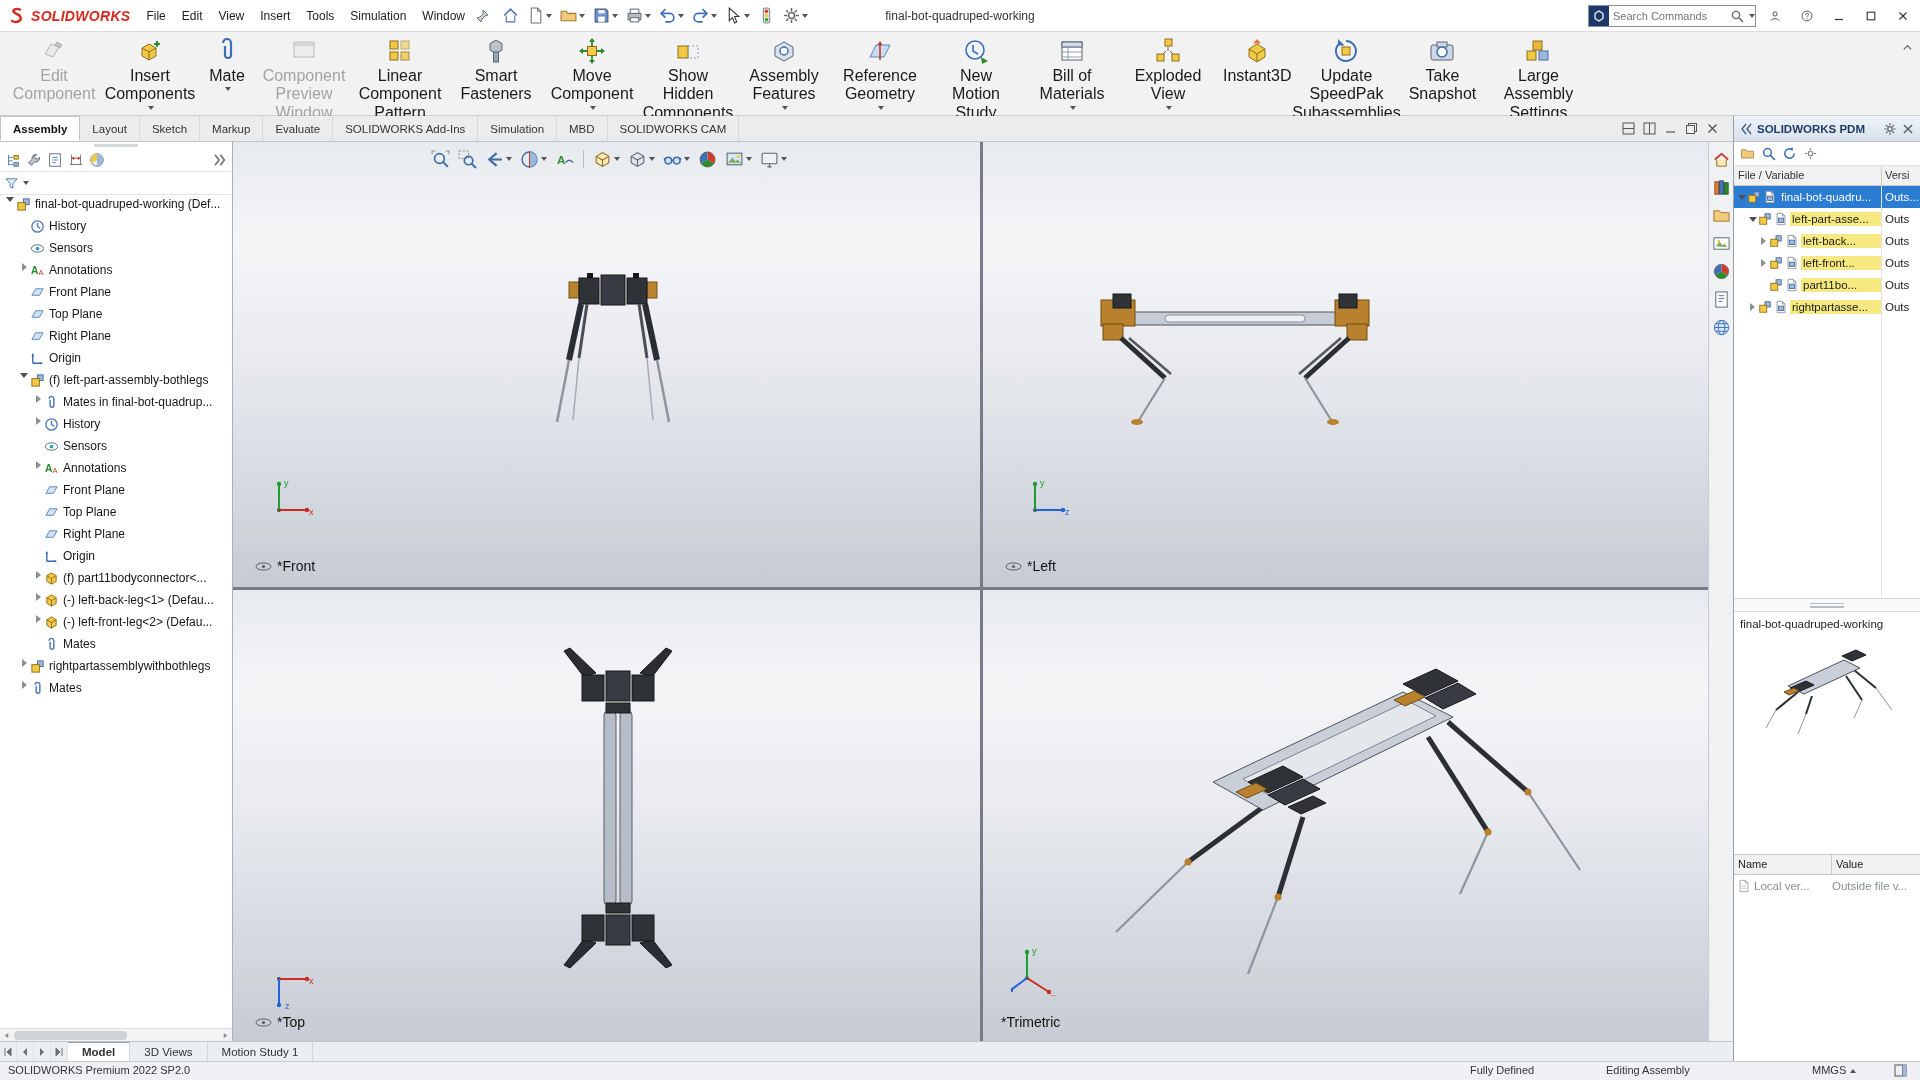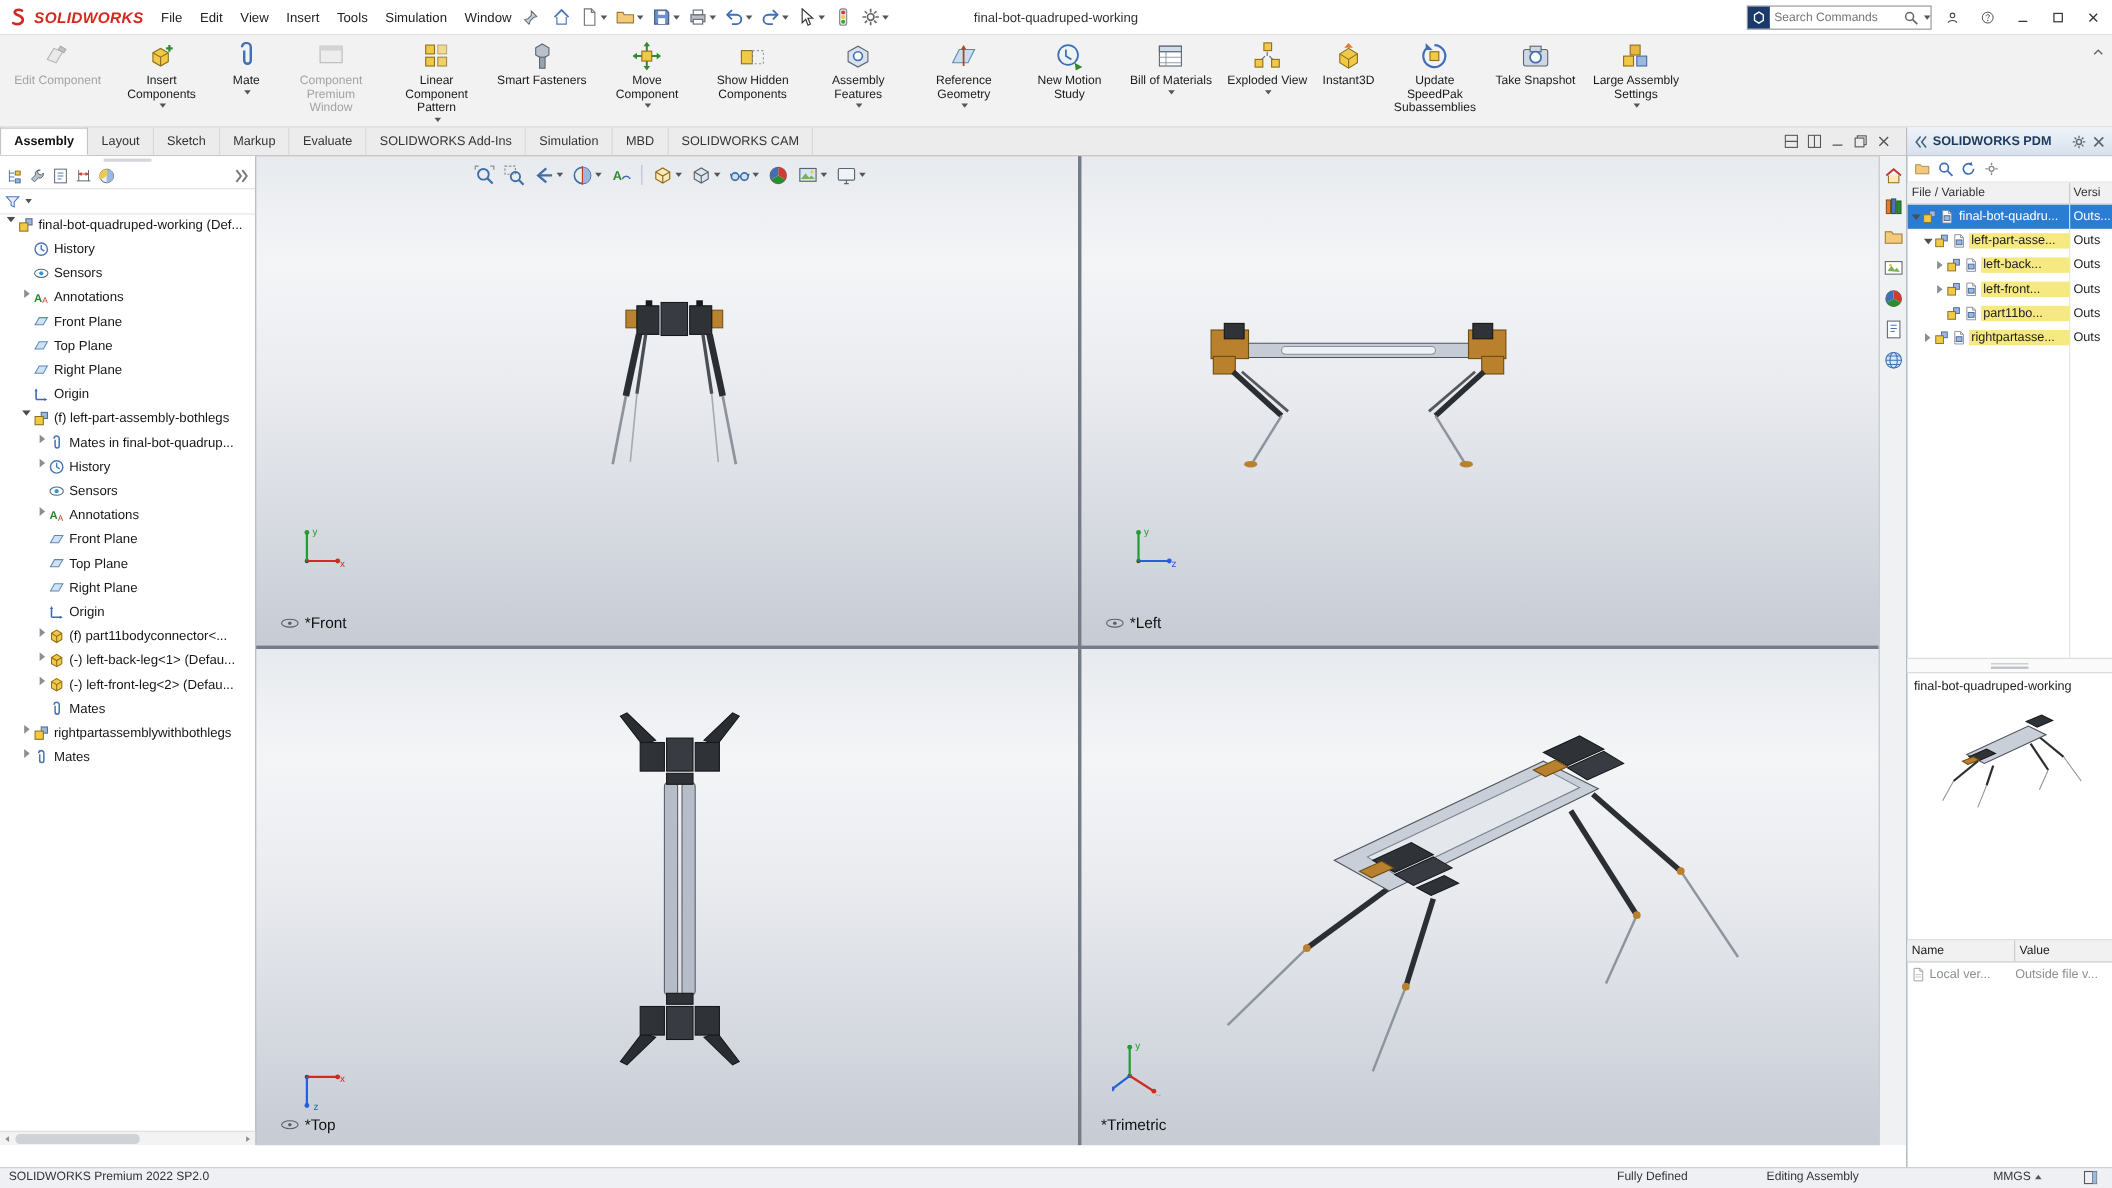--- a/index.html
+++ b/index.html
@@ -28,21 +28,21 @@
   .s-scope svg{width:14px;height:14px;}
   .searchbox input{border:none;outline:none;flex:1;font-size:11px;padding:0 4px;color:#444;min-width:0;}
   .searchbox .icon{width:14px;height:14px;margin-right:3px;}
   .winbtn{width:26px;height:24px;display:flex;align-items:center;justify-content:center;}
   .winbtn svg{width:12px;height:12px;}
 
   
   #ribbon{position:absolute;left:0;top:32px;width:1920px;height:84px;background:#f2f2f2;border-bottom:1px solid #cfcfcf;display:flex;align-items:stretch;padding:2px 4px 0 6px;}
   .rb{display:flex;flex-direction:column;align-items:center;justify-content:flex-start;padding:4px 7px 2px;min-width:58px;max-width:96px;text-align:center;}
   .rb .icon{width:26px;height:26px;margin-bottom:3px;}
-  .rb-label{font-size:11px;line-height:1.15;color:#1a1a1a;}
+  .rb-label{font-size:16px;line-height:1.15;color:#1a1a1a;}
   .rb.disabled .rb-label{color:#a3a3a3;}
   .rb.disabled .icon{opacity:.45;filter:grayscale(1);}
   .rb .caret{margin-top:2px;}
   #ribbon-collapse{margin-left:auto;align-self:flex-start;margin-top:4px;width:18px;height:18px;display:flex;align-items:center;justify-content:center;}
 
   
   #tabrow{position:absolute;left:0;top:116px;width:1733px;height:26px;background:#ececec;border-bottom:1px solid #c4c4c4;display:flex;}
   .ctab{padding:4px 12px;font-size:11.5px;color:#333;border-right:1px solid #d8d8d8;height:25px;display:flex;align-items:center;}
   .ctab.active{background:#fff;border:1px solid #c4c4c4;border-bottom:1px solid #fff;font-weight:bold;color:#111;}
   #docwin{margin-left:auto;display:flex;align-items:center;gap:8px;padding-right:14px;height:100%;}
@@ -333,21 +333,21 @@
        <span class="rb-label">Mate</span>
        <span class="caret"></span>
      </div>
       <div class="rb disabled">
        <span class="icon">
           <svg viewBox="0 0 26 26">
             <rect x="3" y="4" width="20" height="15" fill="#dfe8f2" stroke="#6b7686"></rect>
             <rect x="3" y="4" width="20" height="4" fill="#9fb4cc"></rect>
           </svg>
         </span>
-       <span class="rb-label">Component Premium Window</span>
+       <span class="rb-label">Component Preview Window</span>
 
      </div>
       <div class="rb">
        <span class="icon">
           <svg viewBox="0 0 26 26">
             <rect x="3" y="3" width="8" height="8" fill="#f0c945" stroke="#8f6d1d"></rect>
             <rect x="14" y="3" width="8" height="8" fill="#f0c945" stroke="#8f6d1d" opacity=".55"></rect>
             <rect x="3" y="14" width="8" height="8" fill="#f0c945" stroke="#8f6d1d"></rect>
             <rect x="14" y="14" width="8" height="8" fill="#f0c945" stroke="#8f6d1d" opacity=".8"></rect>
           </svg>
@@ -1363,20 +1363,47 @@
               <path d="M9.5 1.5v3h3" fill="none" stroke="#9aa0a8"></path>
               <path d="M5 8h6M5 10.5h6" stroke="#c2c7cd"></path>
             </svg>
           </span>
         <div class="g1">Local ver...</div>
         <div class="g2">Outside file v...</div>
       </div>
     </div>
   </aside>
 
+  <div id="sheettabs">
+    <span class="navbtn">
+        <svg viewBox="0 0 10 10">
+          <path d="M2 1v8M8 1 4 5l4 4z" fill="#6b7077" stroke="#6b7077"></path>
+        </svg>
+      </span>
+    <span class="navbtn">
+        <svg viewBox="0 0 10 10">
+          <path d="M7 1 3 5l4 4z" fill="#6b7077"></path>
+        </svg>
+      </span>
+    <span class="navbtn">
+        <svg viewBox="0 0 10 10">
+          <path d="M3 1l4 4-4 4z" fill="#6b7077"></path>
+        </svg>
+      </span>
+    <span class="navbtn">
+        <svg viewBox="0 0 10 10">
+          <path d="M8 1v8M2 1l4 4-4 4z" fill="#6b7077" stroke="#6b7077"></path>
+        </svg>
+      </span>
+    <div id="stabs" style="display:flex;align-items:stretch;">
+        <div class="stab active">Model</div>
+        <div class="stab">3D Views</div>
+        <div class="stab">Motion Study 1</div>
+      </div>
+  </div>
 
   <footer id="statusbar">
     <span class="sb" style="left:8px">SOLIDWORKS Premium 2022 SP2.0</span>
     <span class="sb" style="left:1470px">Fully Defined</span>
     <span class="sb" style="left:1606px">Editing Assembly</span>
     <span class="sb" style="left:1812px"><span>MMGS</span> <svg width="8" height="6" viewBox="0 0 8 6" style="vertical-align:middle">
           <path d="M1 5l3-4 3 4z" fill="#555"></path>
         </svg></span>
     <span class="sb" style="left:1894px"><svg width="13" height="13" viewBox="0 0 13 13">
           <rect x="1" y="1" width="11" height="11" fill="none" stroke="#555"></rect>

